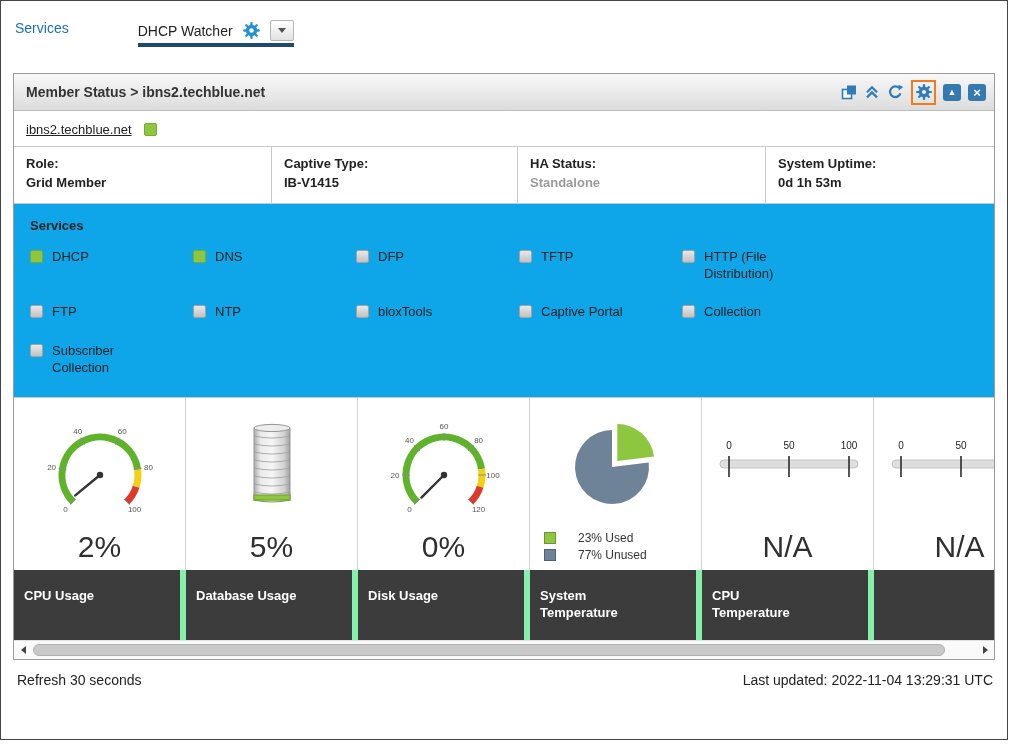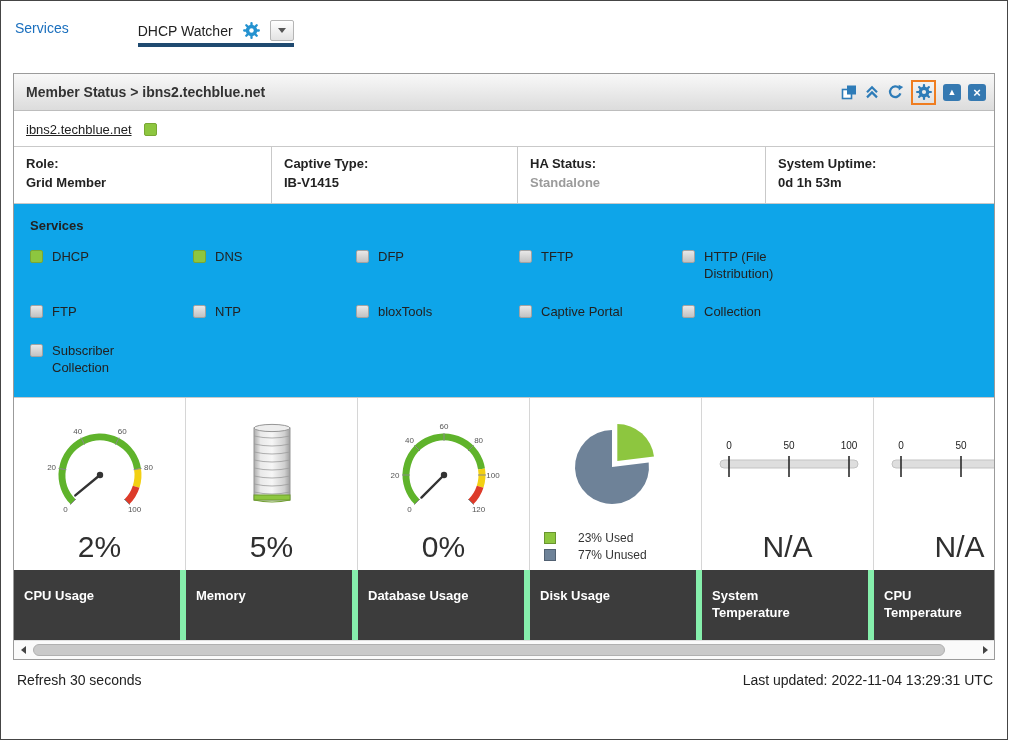--- a/index.html
+++ b/index.html
@@ -328,21 +328,20 @@
               <line x1="16" y1="19" x2="16" y2="40" stroke="#2b2b2b" stroke-width="1.6"></line>
               <line x1="76" y1="19" x2="76" y2="40" stroke="#2b2b2b" stroke-width="1.6"></line>
               <line x1="136" y1="19" x2="136" y2="40" stroke="#2b2b2b" stroke-width="1.6"></line>
             </svg>
           </div>
           <div class="metric-value">N/A</div>
         </div>
       </div>
     <div class="labels-row" id="labels-row">
         <div class="label-cell"><span>CPU Usage</span></div>
-        <div class="label-cell"><span>Memory</span></div>
         <div class="label-cell"><span>Database Usage</span></div>
         <div class="label-cell"><span>Disk Usage</span></div>
         <div class="label-cell"><span>System Temperature</span></div>
         <div class="label-cell"><span>CPU Temperature</span></div>
       </div>
 
     <div class="hscroll">
       <div class="scroll-arrow">
           <span class="tri-left"></span>
         </div>

